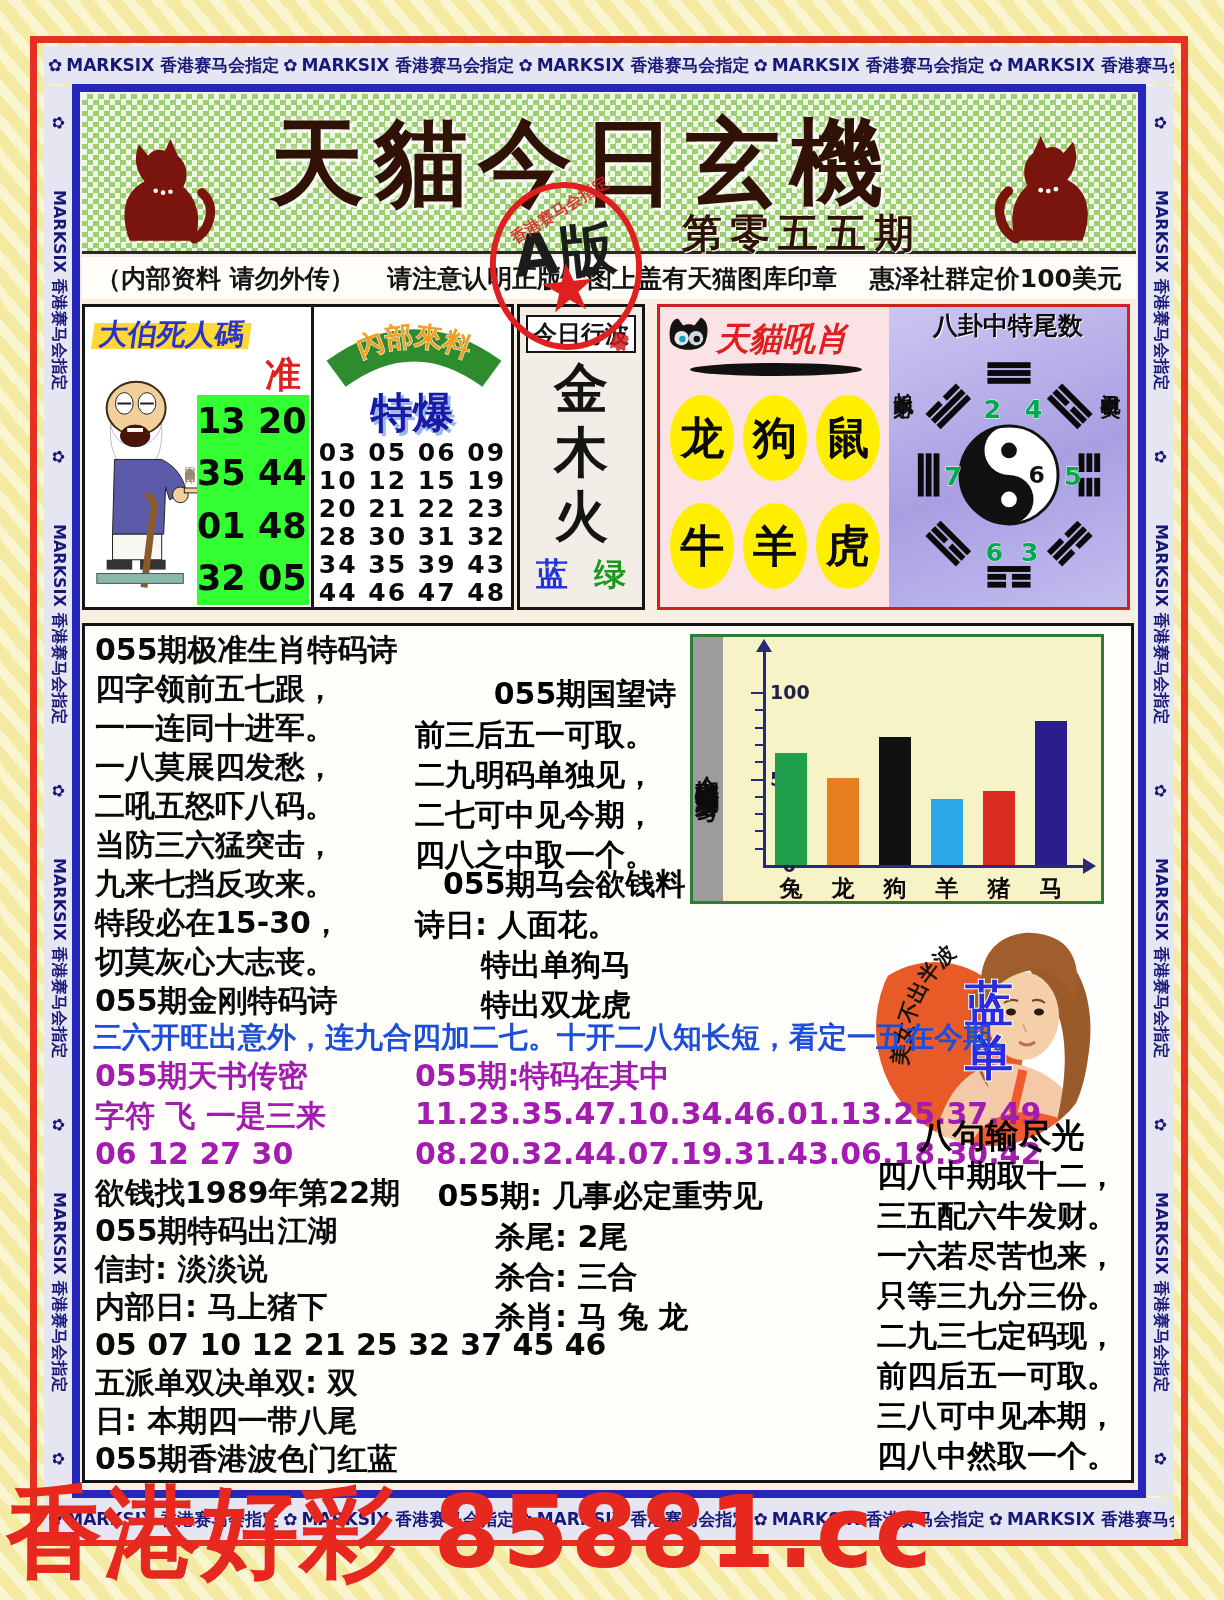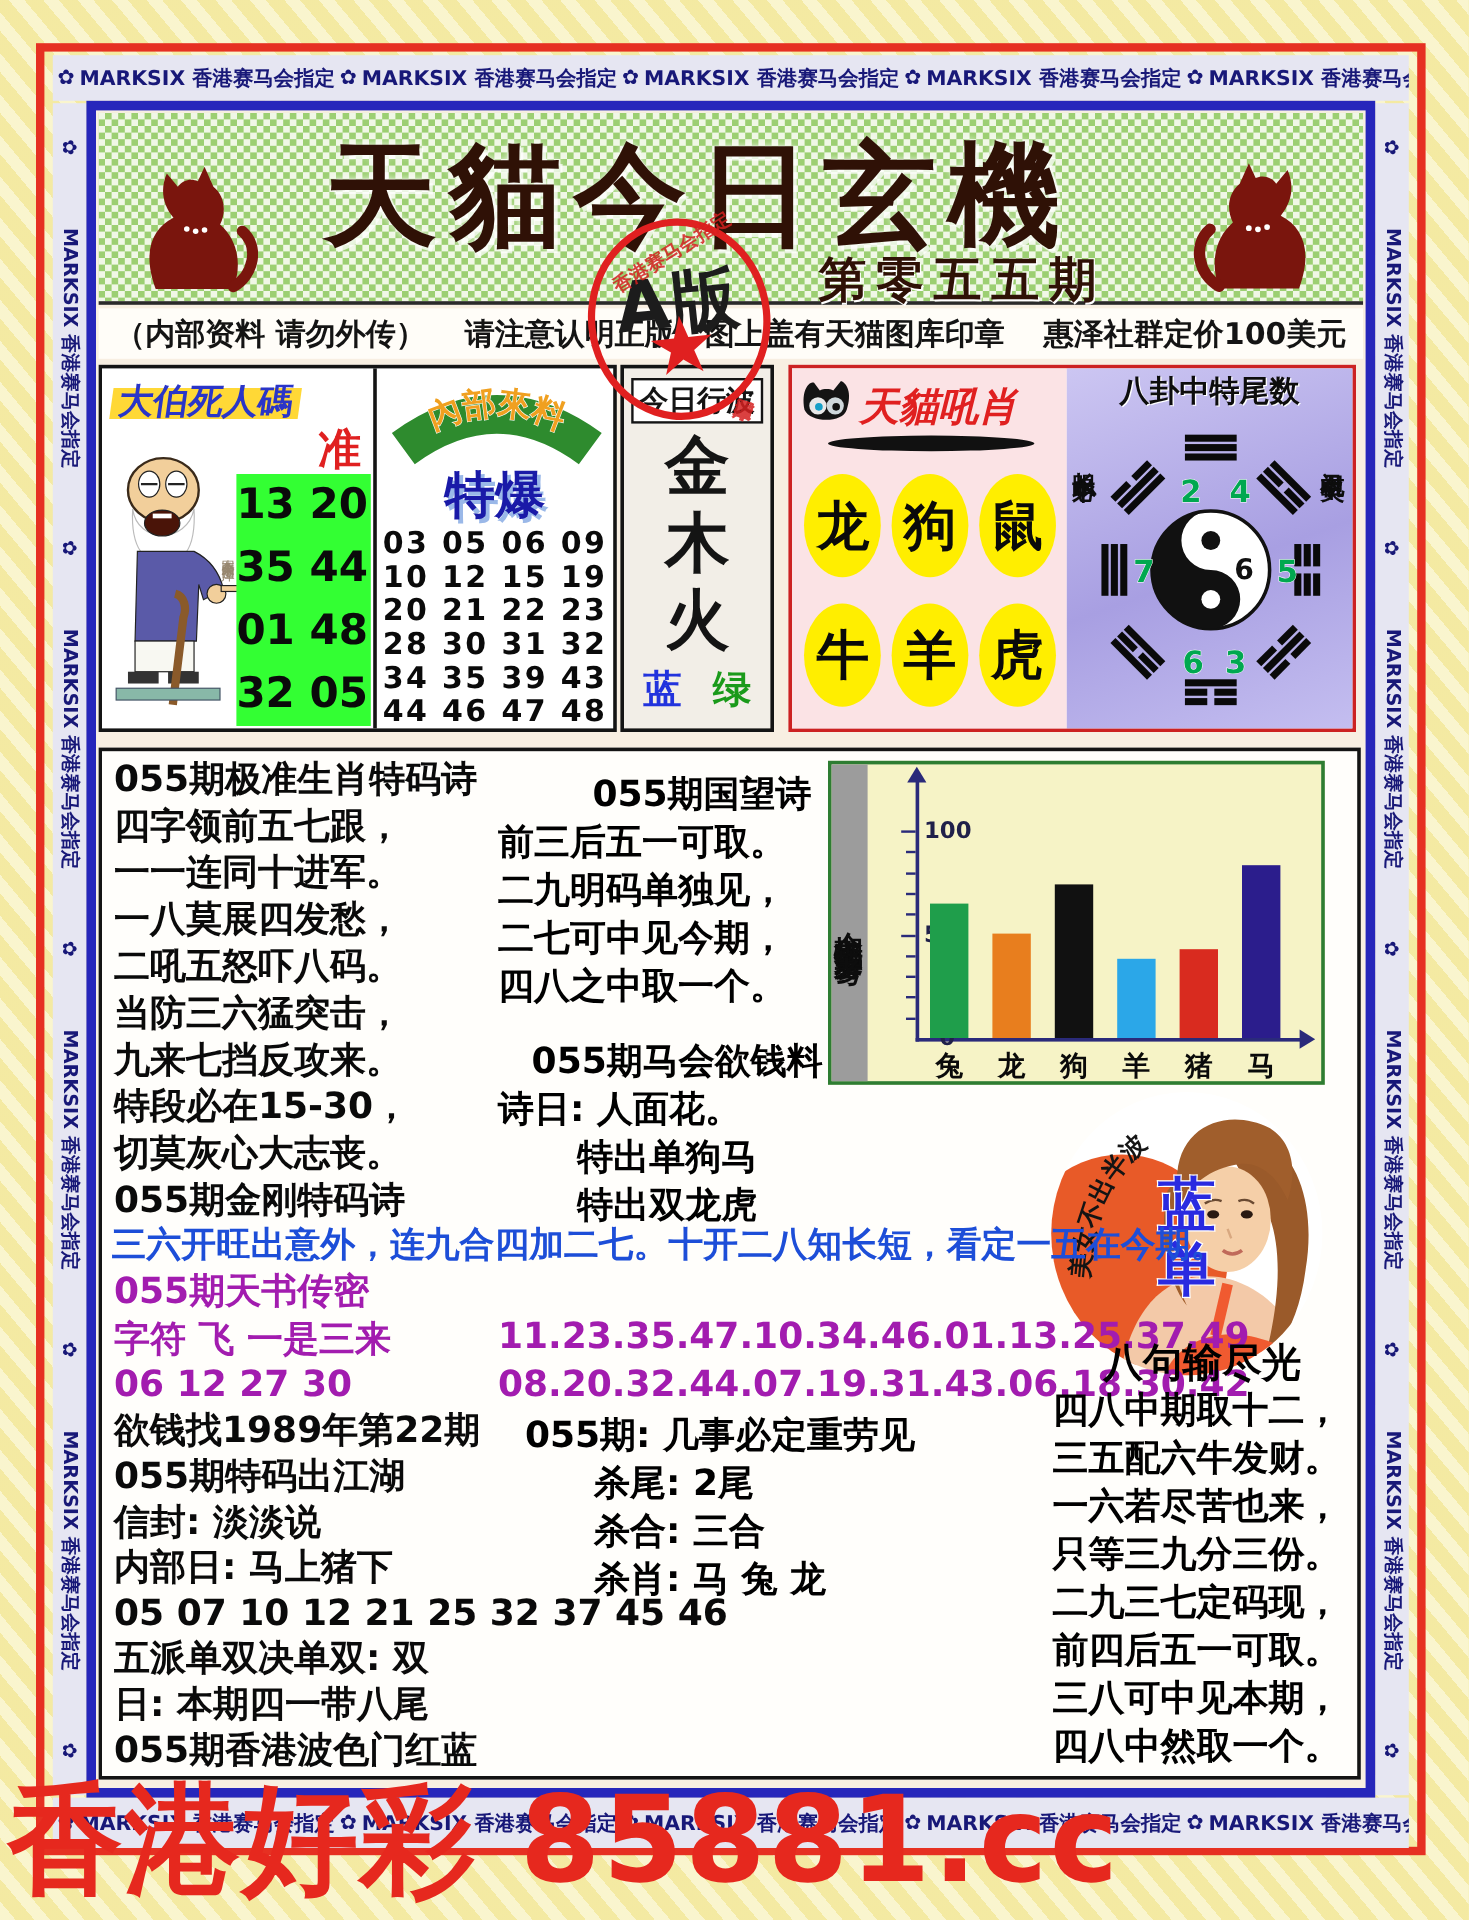--- a/index.html
+++ b/index.html
@@ -84,21 +84,21 @@
   .bagua-title{position:absolute;left:0;top:2px;width:100%;text-align:center;font-size:25px;font-weight:900;color:#0d0d0d;
                text-shadow:1px 1px 0 #fff;}
   .bagua-side{position:absolute;top:70px;writing-mode:vertical-rl;text-orientation:upright;font-size:20px;font-weight:900;color:#0d0d0d;letter-spacing:2px;}
   .bagua-left{left:2px;} .bagua-right{right:2px;}
   .baguasvg{position:absolute;left:22px;top:28px;width:196px;height:272px;}
   
   .mainbox{position:absolute;left:0;top:529px;width:1052px;height:860px;border:3px solid #141414;background:#fffefb;overflow:hidden;}
   .col-left{position:absolute;left:10px;top:4px;}
   .col-left>div{font-size:30px;font-weight:800;color:#0a0a0a;line-height:39px;white-space:nowrap;}
   .gw{position:absolute;left:330px;top:16px;width:340px;}
-  .gw-h{ text-align:center;font-size:30px;font-weight:800;}
+  .gw-h{ text-align:center;font-size:30px;font-weight:800;margin-top:32px;}
   .gw-lines>div{font-size:30px;font-weight:800;line-height:40px;white-space:nowrap;}
   .mh{position:absolute;left:330px;top:238px;width:340px;}
   .mh-h{padding-left:28px;font-size:30px;font-weight:800;white-space:nowrap;}
   .mh-lines>div{font-size:30px;font-weight:800;line-height:40px;white-space:nowrap;}
   .mh-lines>div:nth-child(2),.mh-lines>div:nth-child(3){padding-left:66px;}
   .longline{position:absolute;left:8px;top:392px;width:1040px;font-size:29px;font-weight:800;white-space:nowrap;color:#1d4ed8;}
   .trow{position:absolute;font-size:30px;font-weight:800;white-space:nowrap;color:#a21caf;}
   .col-left-lower{position:absolute;left:10px;top:548px;}
   .col-left-lower>div{font-size:30px;font-weight:800;line-height:38px;white-space:nowrap;color:#0a0a0a;}
   .sha{position:absolute;left:300px;top:550px;width:430px;}
@@ -472,20 +472,21 @@
           <g font-size="48" font-weight="bold" fill="#2a2ae0" stroke="#fff" stroke-width="2" paint-order="stroke">
             <text x="92" y="112">蓝</text>
             <text x="92" y="166">单</text>
           </g>
         </svg>
       </div>
 
       <div class="longline">三六开旺出意外，连九合四加二七。十开二八知长短，看定一五在今期。</div>
 
       <div class="trow" style="left:10px;top:430px;">055期天书传密</div>
+      <div class="trow" style="left:330px;top:430px;">055期:特码在其中</div>
       <div class="trow" style="left:10px;top:470px;">字符 飞  一是三来</div>
       <div class="trow" style="left:330px;top:470px;">11.23.35.47.10.34.46.01.13.25.37.49</div>
       <div class="trow" style="left:10px;top:510px;">06 12 27 30</div>
       <div class="trow" style="left:330px;top:510px;">08.20.32.44.07.19.31.43.06.18.30.42</div>
 
       <div class="col-left-lower">
           <div>欲钱找1989年第22期</div>
           <div>055期特码出江湖</div>
           <div>信封: 淡淡说</div>
           <div>内部日: 马上猪下</div>

